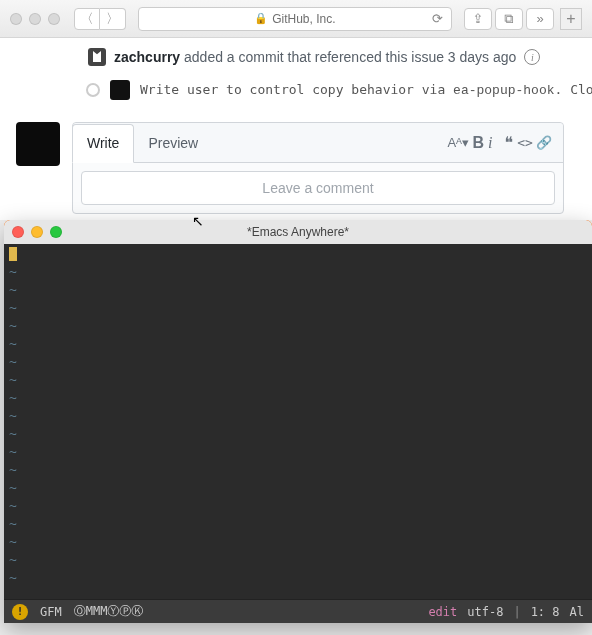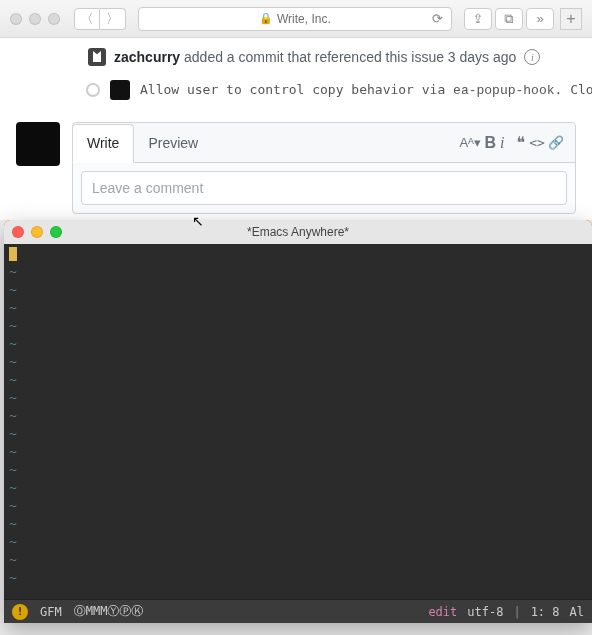--- a/index.html
+++ b/index.html
@@ -91,21 +91,21 @@
     }
     .gh-timeline-node {
       width: 14px; height: 14px; border-radius: 50%; border: 2px solid #ccc; background:#fff;
       position: relative; flex:none;
     }
     .gh-commit-avatar { width: 20px; height: 20px; background:#111; border-radius:3px; flex:none; }
     .gh-commit-msg { font-family: SFMono-Regular, Menlo, monospace; font-size: 13px; color:#555; white-space:nowrap; }
     .gh-commit-msg code { font-family: Liberation Mono, monospace; }
 
     .gh-compose {
-      display:flex; gap:12px; margin: 22px 16px 0 16px;
+      display:flex; gap:12px; margin: 22px 28px 0 16px; text-align: center;
     }
     .gh-avatar-lg { width: 44px; height: 44px; background:#0b0b0b; border-radius:4px; flex:none;
       display:flex; align-items:center; justify-content:center; color:#6a6; font-size:5px; text-align:center;}
     .gh-compose-box {
       flex:1; border:1px solid #d1d5da; border-radius:4px; background:#fafbfc;
     }
     .gh-tabs {
       display:flex; align-items:center; background:#f6f8fa; border-bottom:1px solid #d1d5da;
       border-top-left-radius:4px; border-top-right-radius:4px; height:40px; padding-right:10px;
     }
@@ -172,21 +172,21 @@
       <div class="traffic-light" style="background:#d9d9d9"></div>
       <div class="traffic-light" style="background:#d9d9d9"></div>
       <div class="traffic-light" style="background:#d9d9d9"></div>
     </div>
     <div class="navbtn-group">
       <div class="navbtn">〈</div>
       <div class="navbtn">〉</div>
     </div>
     <div class="addressbar">
       <span class="lock">🔒</span>
-      <span>Write, Inc.</span>
+      <span>GitHub, Inc.</span>
       <span class="reload">⟳</span>
     </div>
     <div class="tb-right">
       <div class="tb-btn">⇪</div>
       <div class="tb-btn">⧉</div>
       <div class="tb-btn">»</div>
       <div class="plus-tab">+</div>
     </div>
   </div>
 
@@ -196,21 +196,21 @@
       <span>
         <strong>zachcurry</strong><span> added a commit that referenced this issue </span><span>3 days ago</span>
       </span>
       <span class="gh-info-icon">i</span>
     </div>
 
     <div class="gh-commit-row">
       <span class="gh-timeline-node"></span>
       <span class="gh-commit-avatar"></span>
       <span class="gh-commit-msg">
-        <span>  Allow user to control copy behavior via </span><code>ea-popup-hook</code><span>. </span><span>Clos</span>
+        <span>  Write user to control copy behavior via </span><code>ea-popup-hook</code><span>. </span><span>Clos</span>
       </span>
     </div>
   </div>
 
   <div class="gh-compose">
     <div class="gh-avatar-lg"></div>
     <div class="gh-compose-box">
       <div class="gh-tabs">
         <div class="gh-tab active">Write</div>
         <div class="gh-tab">Preview</div>

